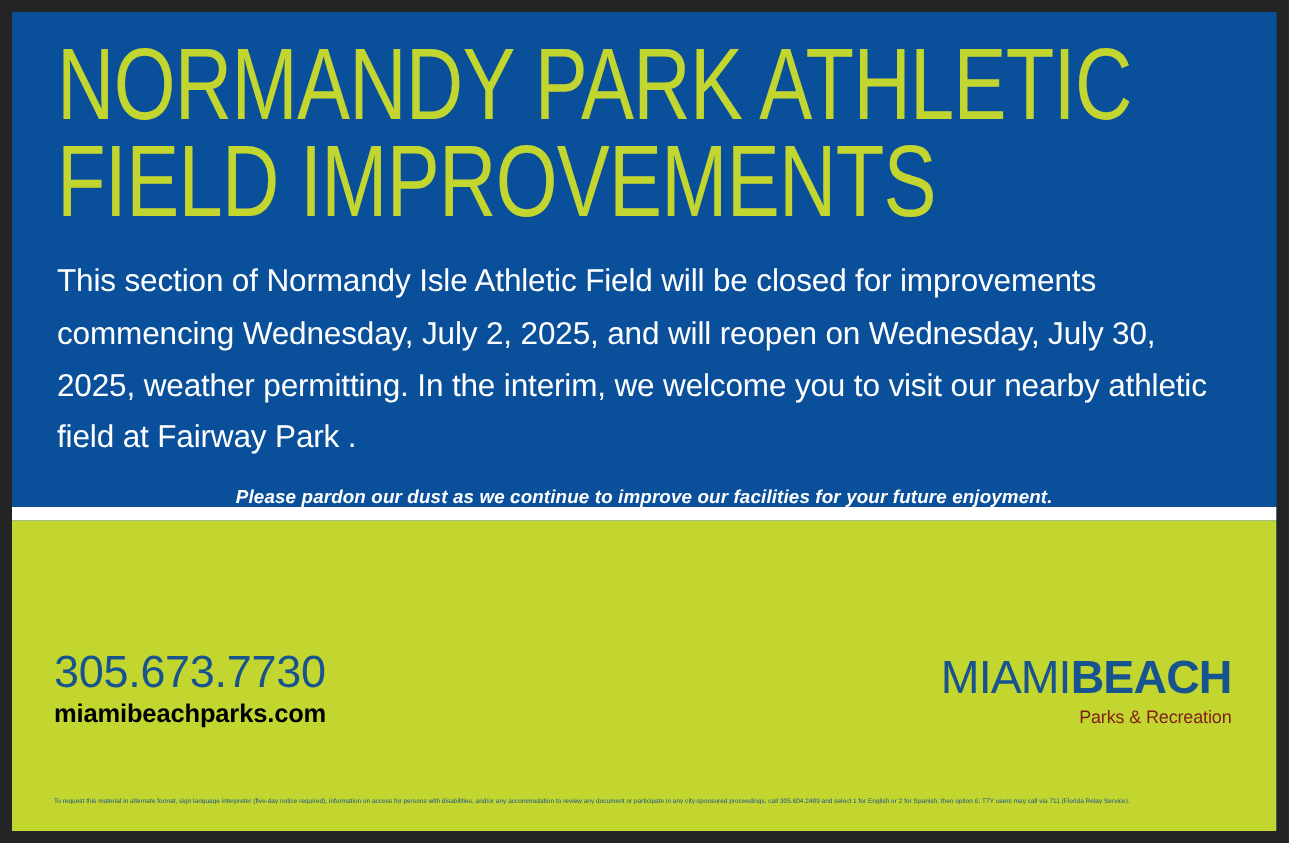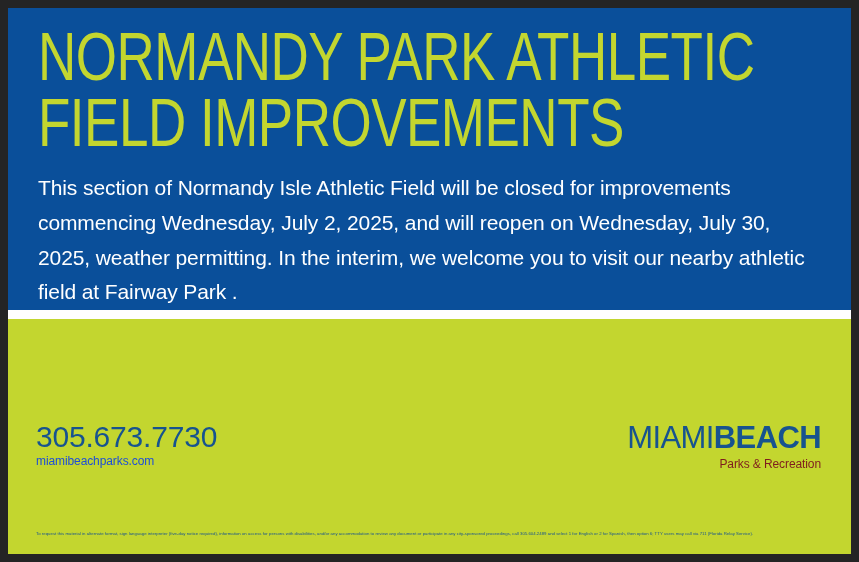--- a/index.html
+++ b/index.html
@@ -95,23 +95,23 @@
     flex-direction: column;
     line-height: 1;
   }
   .phone {
     color: #17538f;
     font-size: 30px;
     font-weight: 400;
     letter-spacing: -0.2px;
   }
   .website {
-    color: #1d4ed8;
-    font-size: 12px;
-    font-weight: 400;
+    color: #000000;
+    font-size: 17px;
+    font-weight: 700;
     margin-top: 3px;
     letter-spacing: -0.1px;
   }
 
   .logo-block {
     display: flex;
     flex-direction: column;
     align-items: flex-end;
     line-height: 1;
     margin-top: 2px;
@@ -154,20 +154,21 @@
 <body>
 
 <div id="sign">
 
   <div class="blue-panel">
     <h1 class="headline">NORMANDY PARK ATHLETIC
 FIELD IMPROVEMENTS</h1>
 
     <p class="body-copy">This section of Normandy Isle Athletic Field will be closed for improvements commencing Wednesday, July 2, 2025, and will reopen on Wednesday, July 30, 2025, weather permitting. In the interim, we welcome you to visit our nearby athletic field at Fairway Park .</p>
 
+    <p class="tagline">Please pardon our dust as we continue to improve our facilities for your future enjoyment.</p>
   </div>
 
   <div class="divider"></div>
 
   <div class="green-panel">
 
     <div class="contact-block">
       <span class="phone">305.673.7730</span>
       <span class="website">miamibeachparks.com</span>
     </div>

